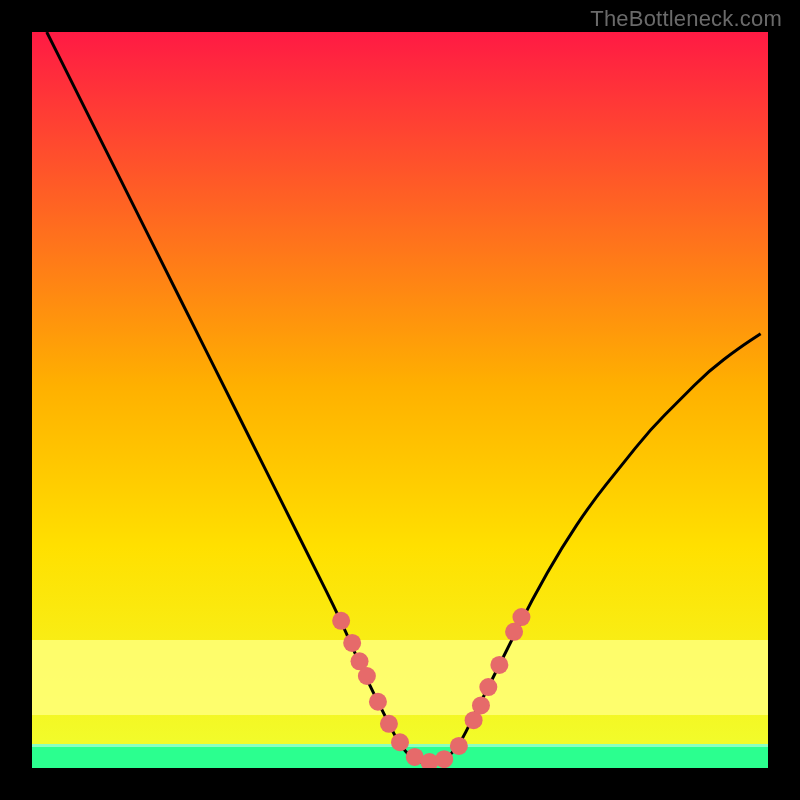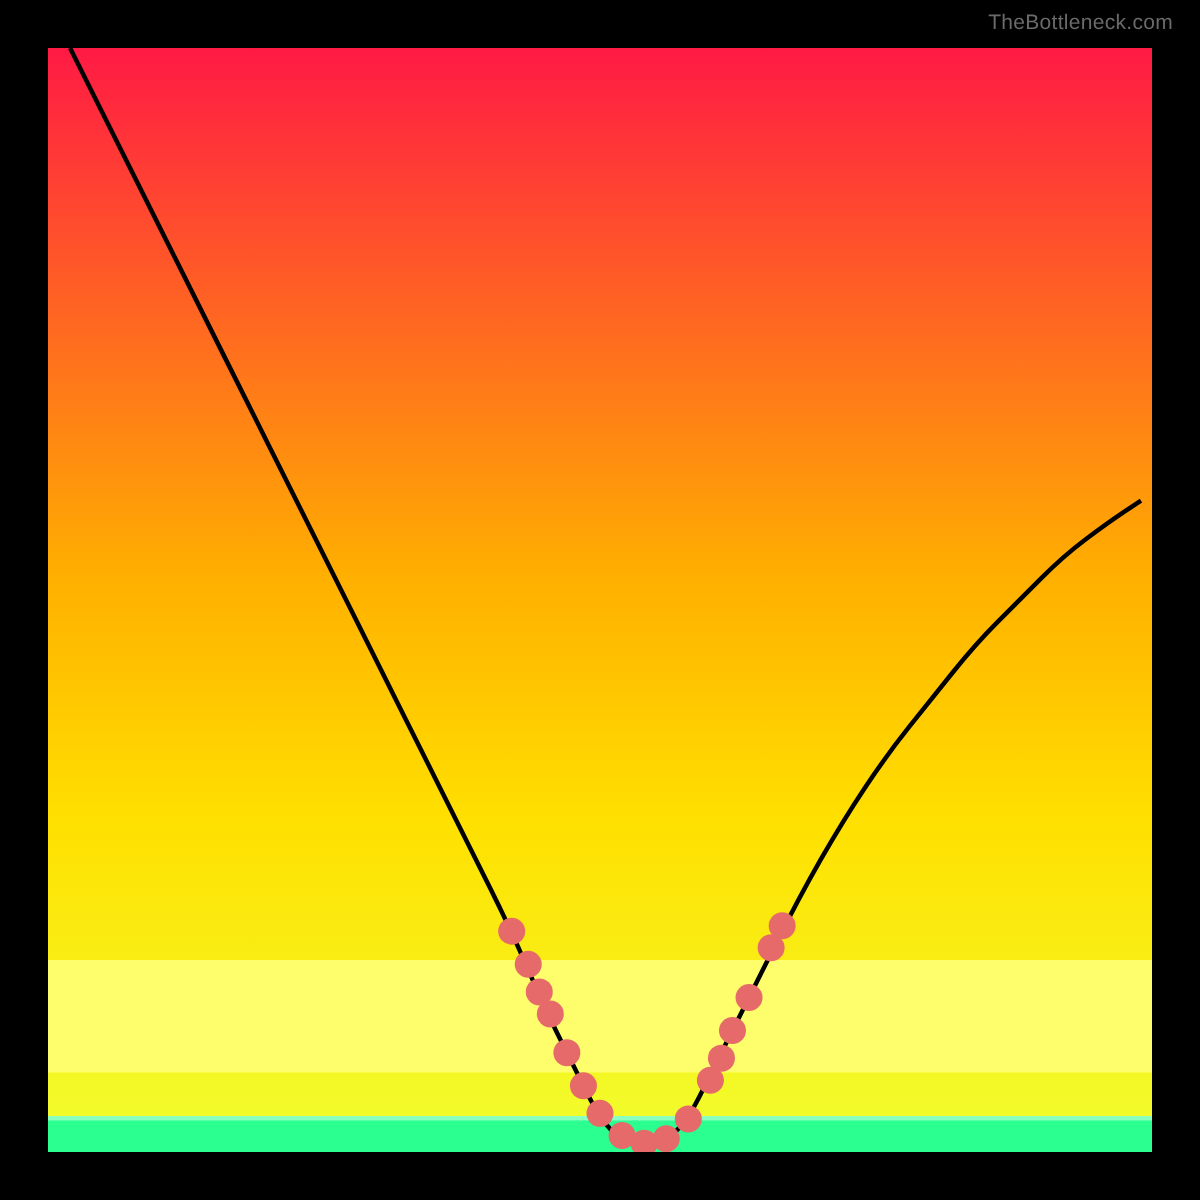--- a/index.html
+++ b/index.html
@@ -15,21 +15,21 @@
   .container {
     width: 800px;
     height: 800px;
     position: relative;
   }
   .watermark {
     position: absolute;
     top: 6px;
     right: 18px;
     color: #6a6a6a;
-    font-size: 14px;
+    font-size: 22px;
     font-weight: 500;
     z-index: 10;
     letter-spacing: 0.2px;
   }
   svg {
     display: block;
   }
 </style>
 </head>
 <body>

